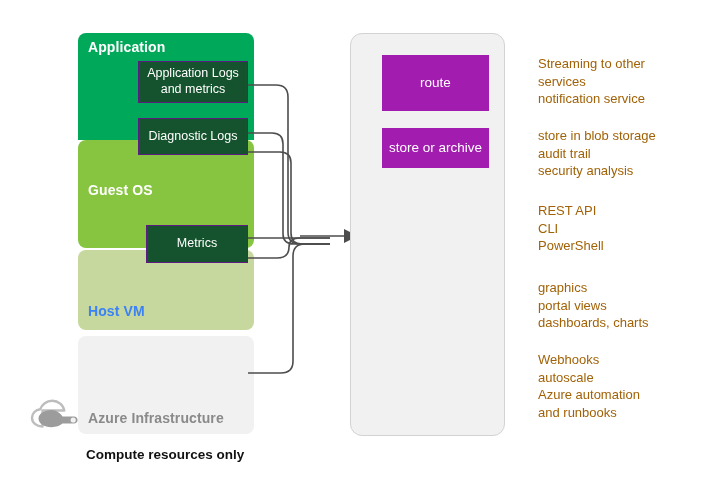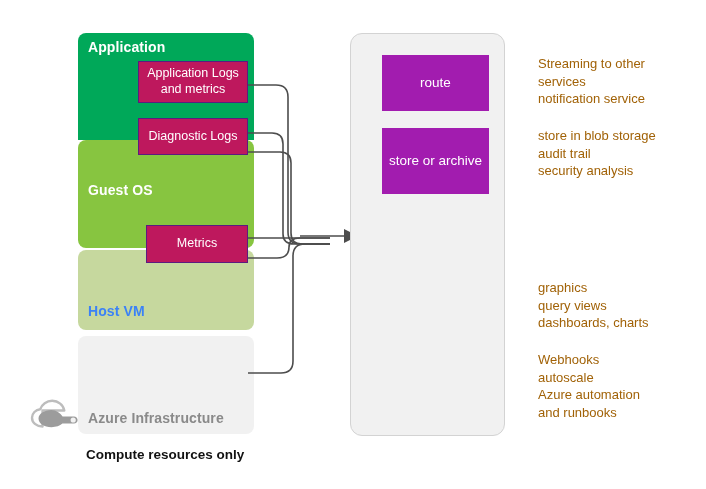--- a/index.html
+++ b/index.html
@@ -82,21 +82,21 @@
   
   #cloud-icon {
     position: absolute;
     left: 30px; top: 396px;
     width: 50px; height: 36px;
   }
 
   
   .srcbox {
     position: absolute;
-    background: #be185d;
+    background: #14532d;
     border: 1px solid #5C1B80;
     box-sizing: border-box;
     color: #ffffff;
     font-size: 12.5px;
     display: flex;
     align-items: center;
     justify-content: center;
     text-align: center;
     line-height: 1.25;
   }
@@ -140,21 +140,21 @@
     background: #a21caf;
     color: #ffffff;
     font-size: 13.5px;
     display: flex;
     align-items: center;
     justify-content: center;
     text-align: center;
     line-height: 1.3;
   }
   #action-route     { top: 55px;  height: 56px; }
-  #action-store     { top: 128px; height: 66px; }
+  #action-store     { top: 128px; height: 40px; }
   #action-query     { top: 210px; height: 56px; }
   #action-visualize { top: 276px; height: 56px; }
   #action-automate  { top: 353px; height: 56px; }
 
   
   .desc {
     position: absolute;
     left: 538px;
     width: 168px;
     color: #a16207;
@@ -223,21 +223,24 @@
 
   <div class="actionbox" id="action-route">route</div>
   <div class="actionbox" id="action-store">store or archive</div>
 
   <div class="desc" id="desc-route">Streaming to other
 services
 notification service</div>
   <div class="desc" id="desc-store">store in blob storage
 audit trail
 security analysis</div>
+  <div class="desc" id="desc-query">REST API
+CLI
+PowerShell</div>
   <div class="desc" id="desc-visualize">graphics
-query views
+portal views
 dashboards, charts</div>
   <div class="desc" id="desc-automate">Webhooks
 autoscale
 Azure automation
   and runbooks</div>
 
 </div>
 
 </body></html>

